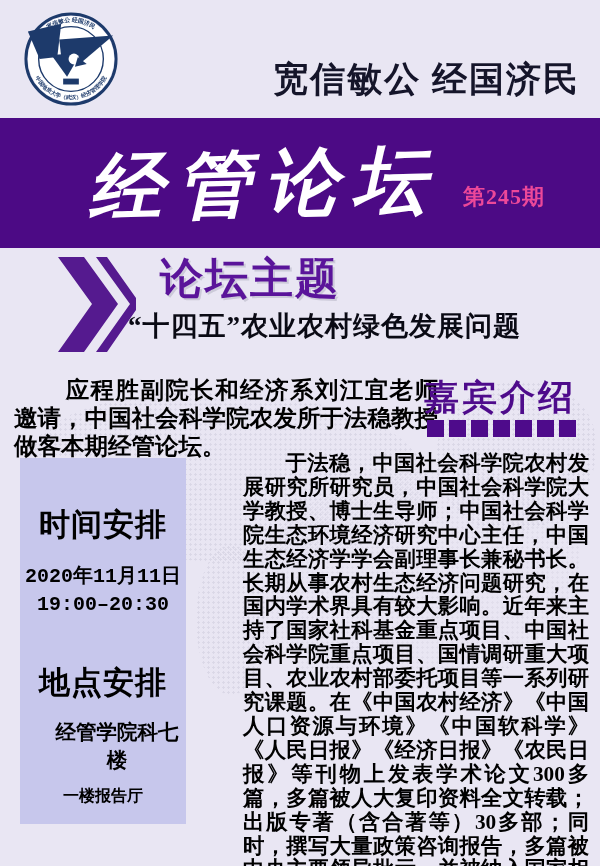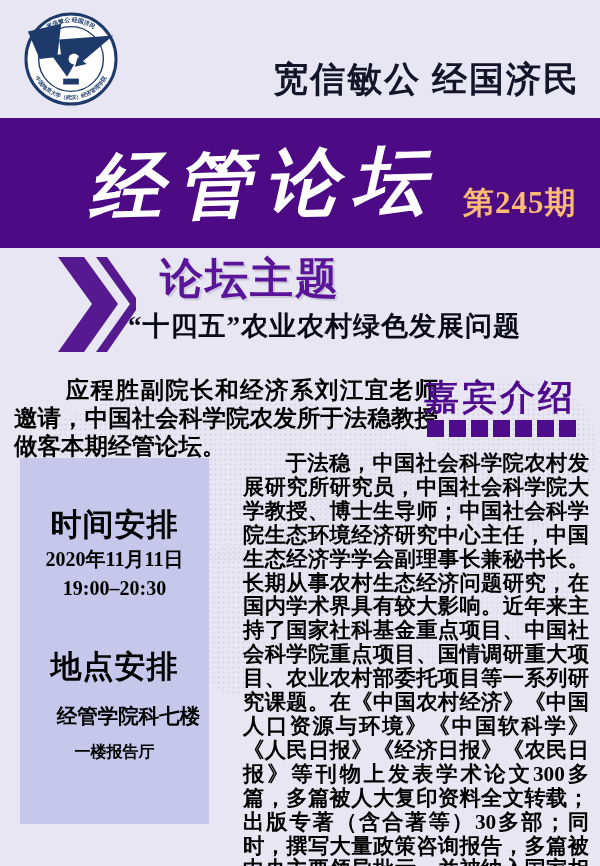--- a/index.html
+++ b/index.html
@@ -42,21 +42,21 @@
   .banner-title{
     position:absolute;left:88px;top:18px;
     font-size:74px;line-height:94px;
     color:#ffffff;font-weight:bold;font-style:italic;
     letter-spacing:14px;white-space:nowrap;
     transform:rotate(-1.5deg);
     font-family:"DejaVu Serif", serif;
   }
   .banner-issue{
     position:absolute;left:463px;top:64px;
-    font-size:31px;font-weight:bold;color:#fdba74;
+    font-size:22px;font-weight:bold;color:#ec4899;
     letter-spacing:1px;white-space:nowrap;
   }
 
   
   .chevron{position:absolute;left:40px;top:256px;z-index:2;}
   .theme-heading{
     position:absolute;left:128px;top:250px;z-index:2;
     font-size:43px;font-weight:bold;color:#5a149a;
     letter-spacing:2px;white-space:nowrap;
     text-shadow:2px 2px 0 rgba(120,120,140,0.25);
@@ -77,29 +77,29 @@
   .guest-heading{
     position:absolute;left:424px;top:374px;z-index:2;
     font-size:35px;font-weight:bold;color:#4e0b8b;
     letter-spacing:3px;white-space:nowrap;
   }
   .squares{position:absolute;left:427px;top:420px;z-index:2;display:flex;gap:5px;}
   .squares .sq{width:17px;height:17px;background:#4e0b8b;}
 
   
   .sidebar{
-    position:absolute;left:20px;top:458px;width:189px;height:366px;
+    position:absolute;left:20px;top:458px;width:166px;height:366px;
     background:#c7c7ec;z-index:1;
-    text-align:center;color:#000;
+    text-align:center;color:#000;font-family:Liberation Mono, monospace;
   }
   .sb-head{font-size:31px;font-weight:bold;letter-spacing:1px;margin:0;}
   .sb-head.time{margin-top:46px;}
   .sb-head.place{margin-top:46px;}
   .sb-line{font-size:20px;font-weight:bold;margin:4px 0 0 0;}
-  .sb-date{margin-top:0;}
+  .sb-date{margin-top:16px;}
   .sb-place1{margin-top:14px;font-size:20.5px;padding-left:28px;}
   .sb-place2{margin-top:12px;font-size:16px;}
 
   
   .bio{
     position:absolute;left:243px;top:452px;width:346px;z-index:2;
     font-size:21.3px;line-height:23.9px;font-weight:bold;color:#000;
     text-indent:2em;text-align:justify;margin:0;
   }
 </style>

